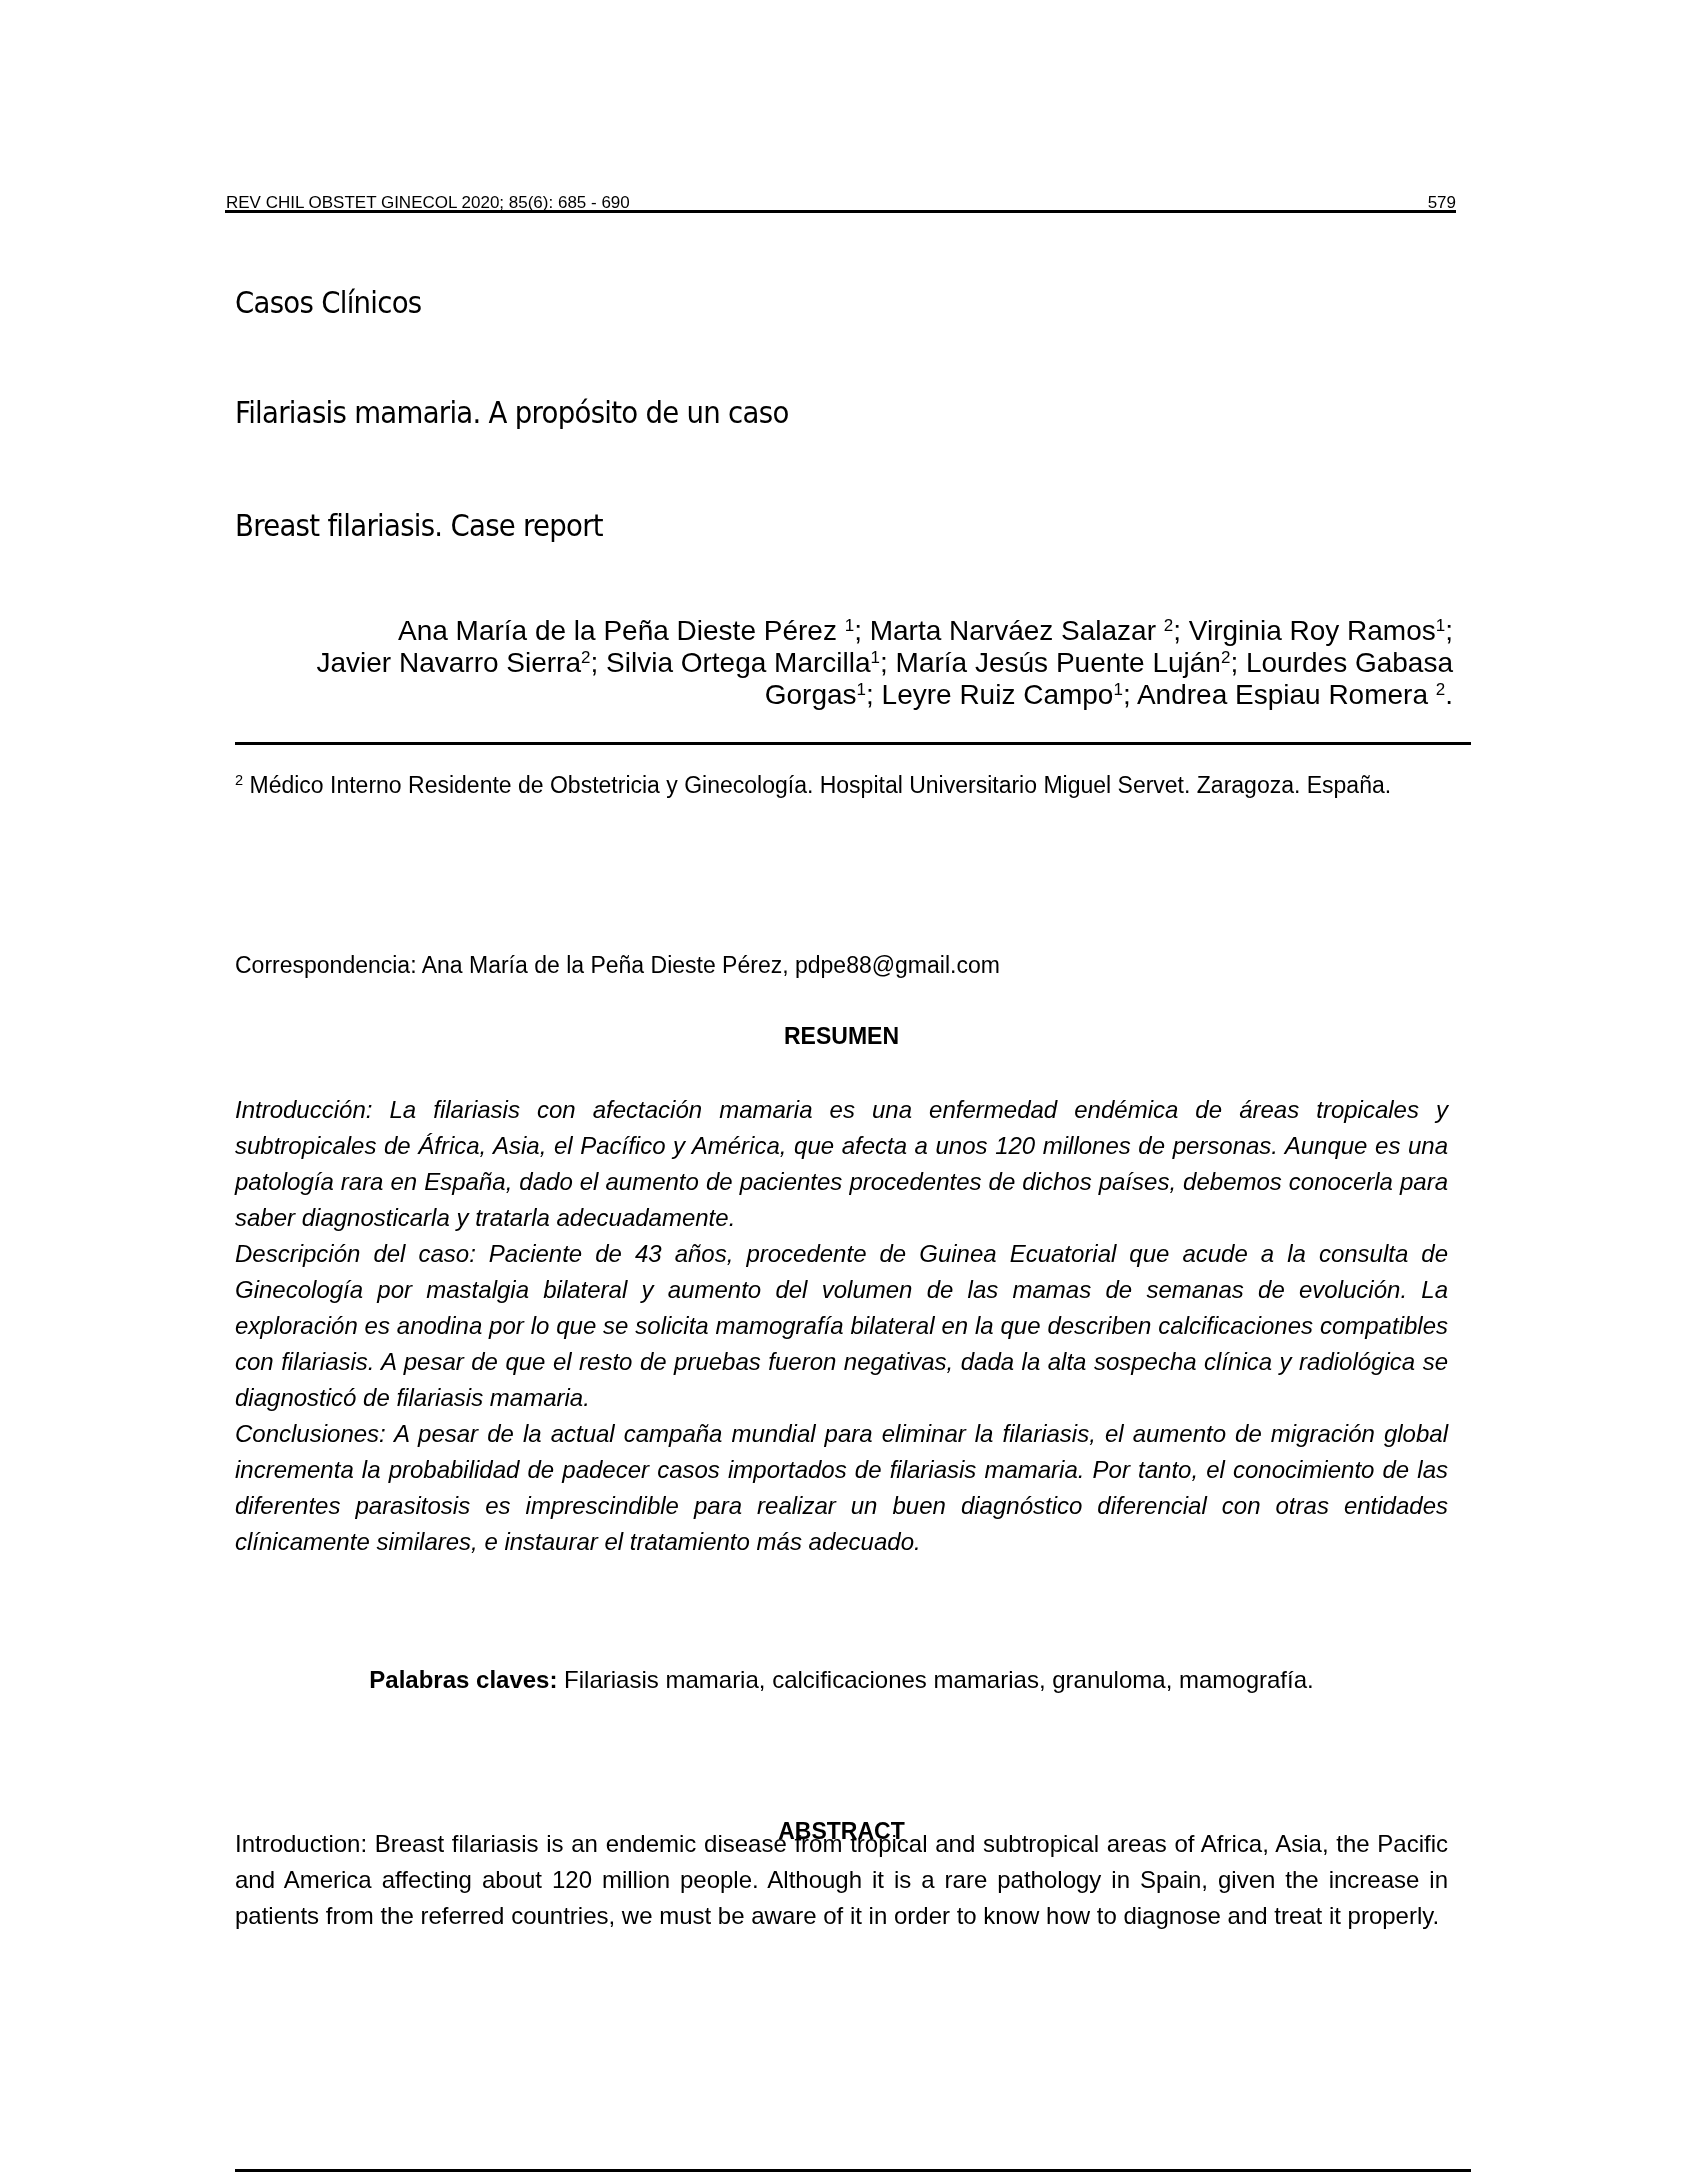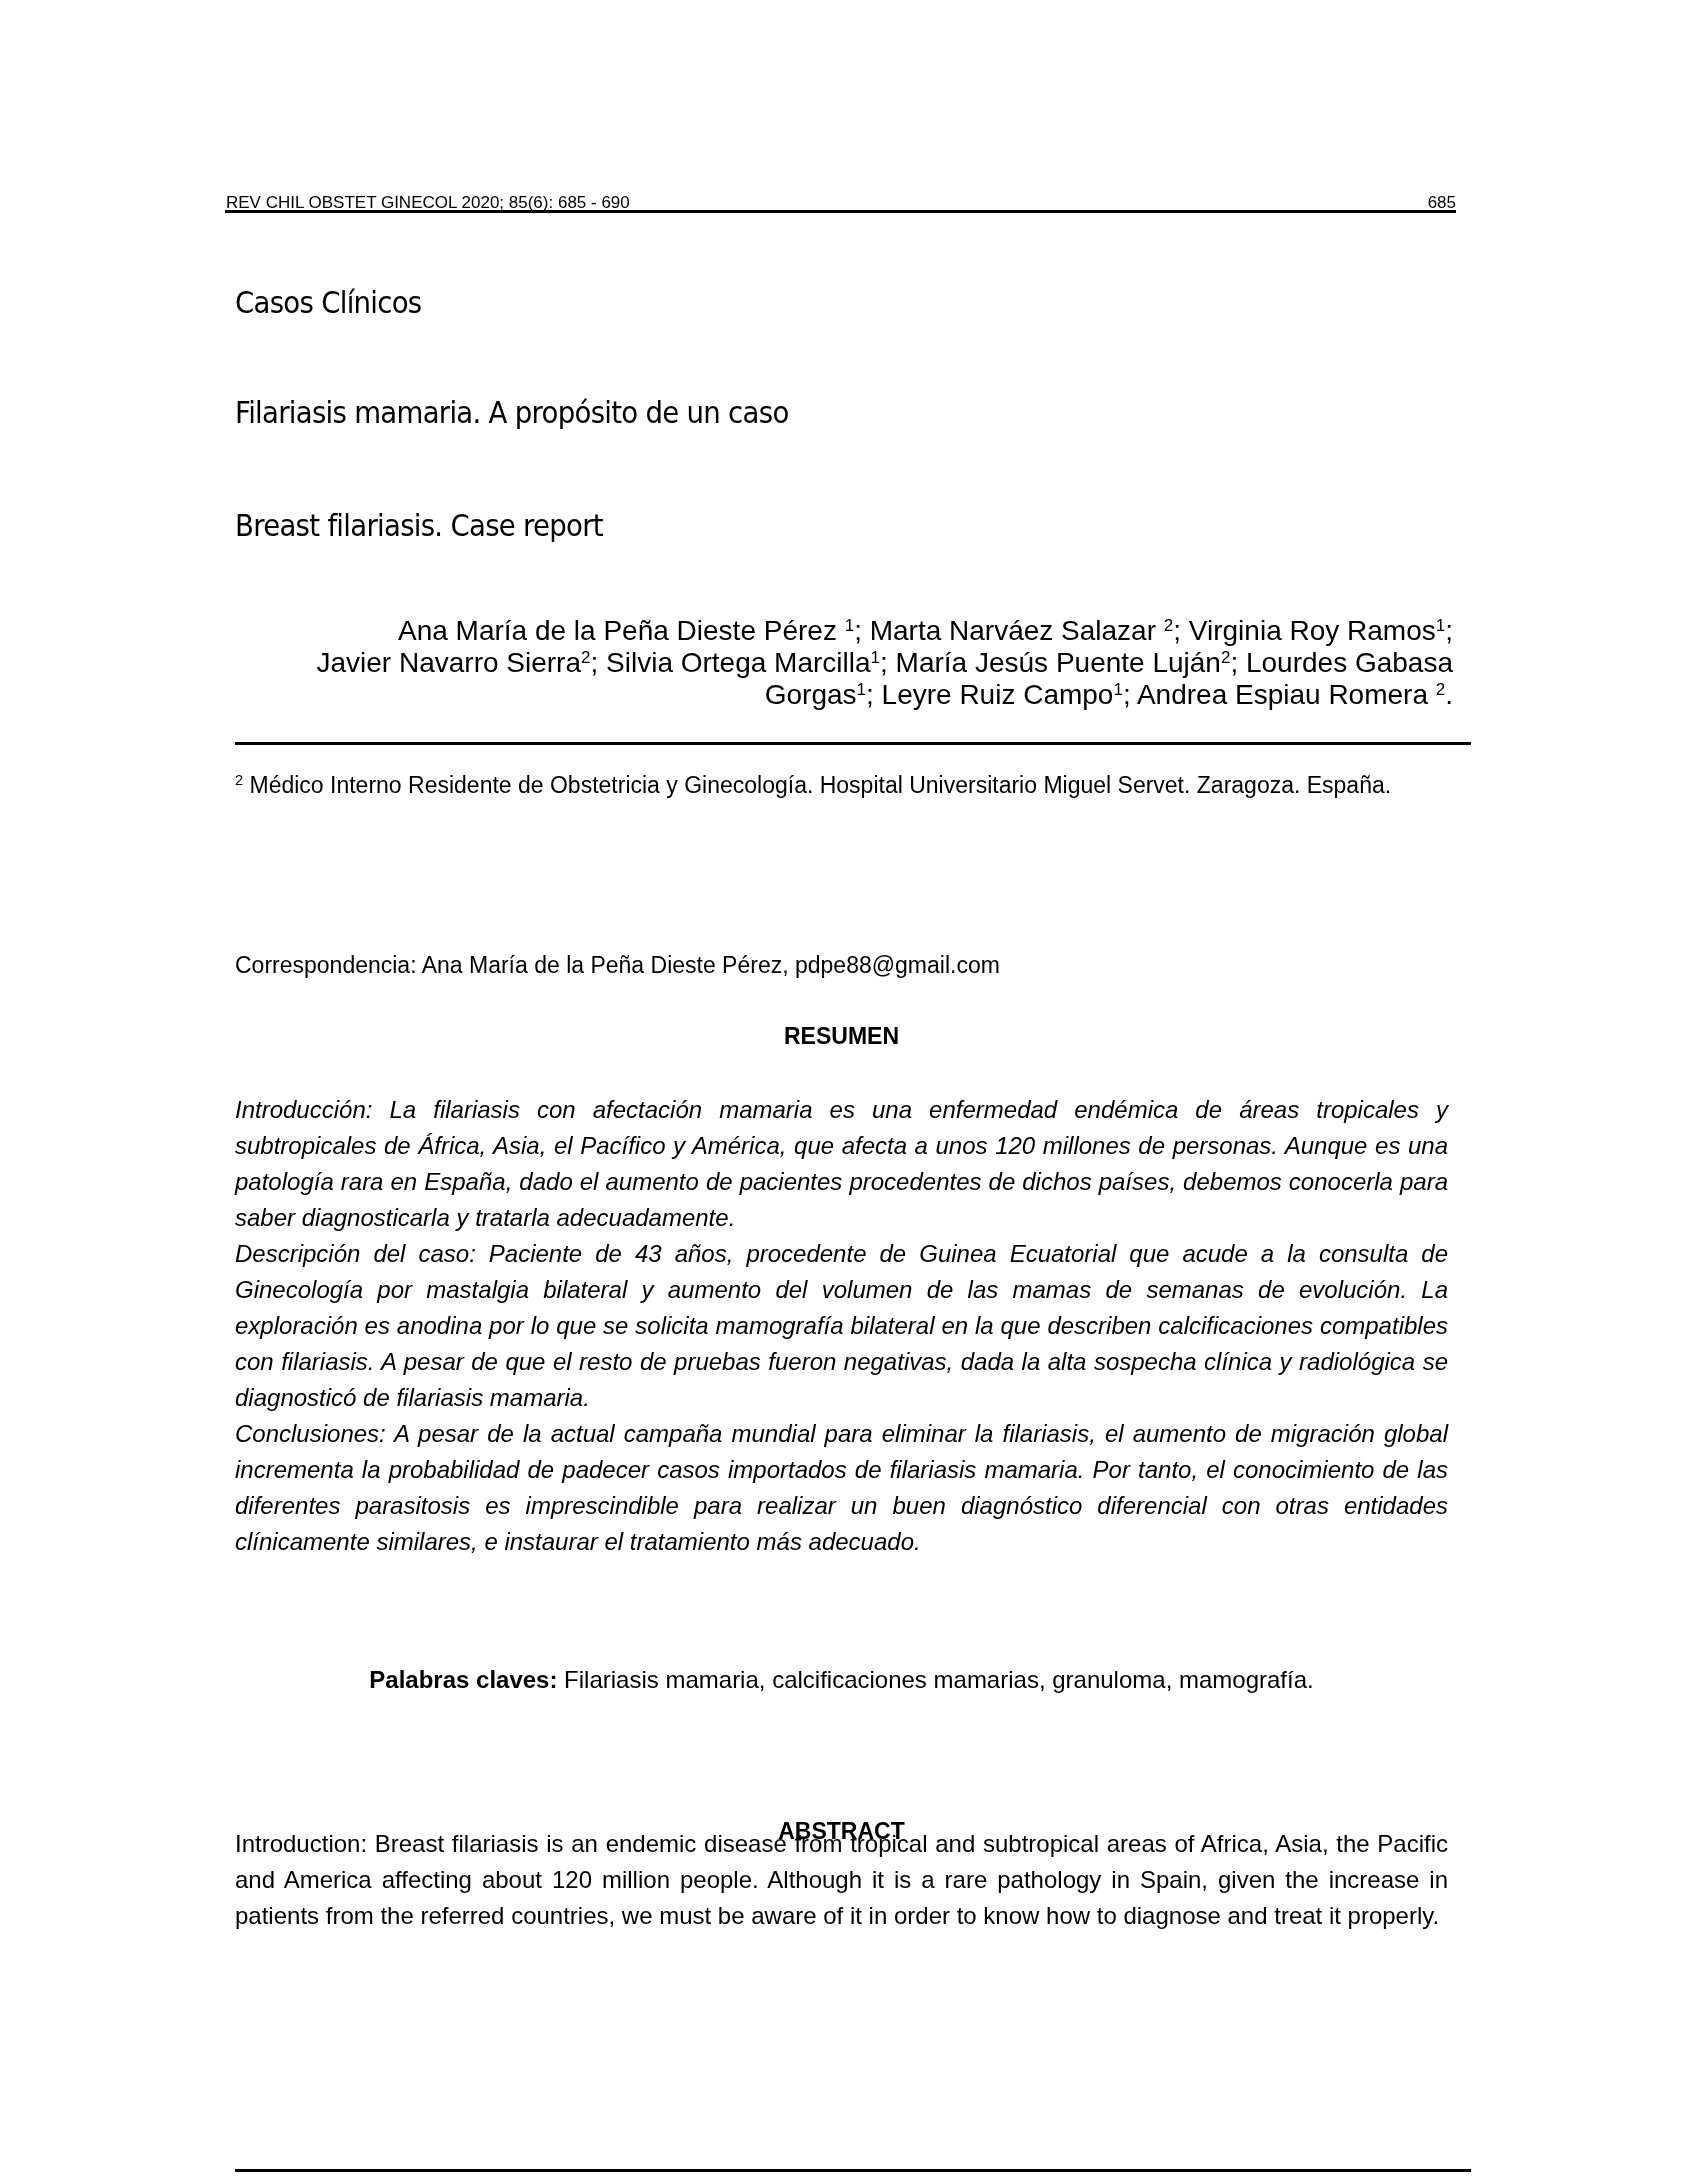--- a/index.html
+++ b/index.html
@@ -90,21 +90,21 @@
 
     .rule-bottom {
       left: 235px; top: 2169px; width: 1236px; height: 2.6px; background: #000;
     }
   </style>
 </head>
 <body>
 
 <div class="abs running-head">
   <span>REV CHIL OBSTET GINECOL 2020; 85(6): 685 - 690</span>
-  <span>685</span>
+  <span>579</span>
 </div>
 <div class="abs rule-head"></div>
 
 <div class="abs title-font section-label">Casos Clínicos</div>
 <div class="abs title-font title-es">Filariasis mamaria. A propósito de un caso</div>
 <div class="abs title-font title-en">Breast filariasis. Case report</div>
 
 <div class="abs authors">
   <span><span>Ana María de la Peña Dieste Pérez </span><sup>1</sup><span>; </span></span><span><span>Marta Narváez Salazar </span><sup>2</sup><span>; </span></span><span><span>Virginia Roy Ramos</span><sup>1</sup><span>; </span></span><br><span><span>Javier Navarro Sierra</span><sup>2</sup><span>; </span></span><span><span>Silvia Ortega Marcilla</span><sup>1</sup><span>; </span></span><span><span>María Jesús Puente Luján</span><sup>2</sup><span>; </span></span><span><span>Lourdes Gabasa Gorgas</span><sup>1</sup><span>; </span></span><span><span>Leyre Ruiz Campo</span><sup>1</sup><span>; </span></span><span><span>Andrea Espiau Romera </span><sup>2</sup><span>.</span></span>
 </div>

